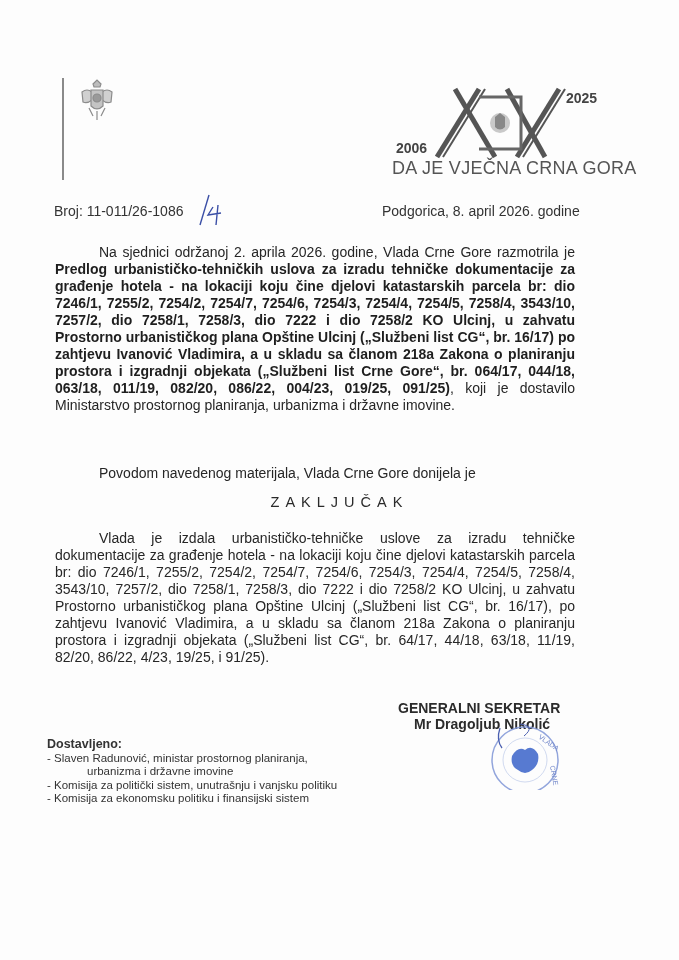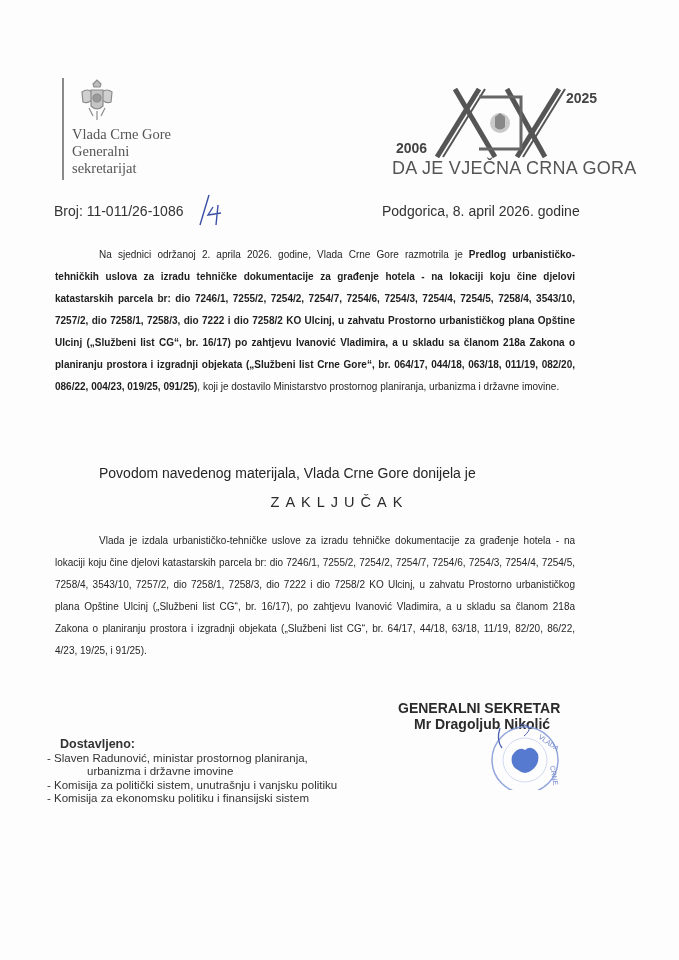--- a/index.html
+++ b/index.html
@@ -18,65 +18,60 @@
   .jubilee .year-left { position: absolute; left: 1px; top: 55px; font-weight: bold; font-size: 14px; color: #444; }
   .jubilee .motto { position: absolute; left: -3px; top: 73px; font-size: 18px; color: #555; letter-spacing: 0.3px; white-space: nowrap; }
   .jubilee svg.xx { position: absolute; left: 38px; top: 2px; }
 
   
   .ref { position: absolute; left: 54px; top: 203px; font-size: 14px; color: #333; }
   .ref-mark { position: absolute; left: 197px; top: 193px; }
   .date { position: absolute; left: 382px; top: 203px; font-size: 14px; color: #333; }
 
   
-  .body-text { position: absolute; left: 55px; width: 520px; font-size: 10px; line-height: 22px;
+  .body-text { position: absolute; left: 55px; width: 520px; font-size: 14px; line-height: 17px;
                text-align: justify; color: #262626; }
   .p1 { top: 244px; }
   .p1 .indent { display: inline-block; width: 44px; }
   .bold { font-weight: bold; color: #1e1e1e; }
   .p2 { position: absolute; left: 99px; top: 465px; font-size: 14px; color: #262626; }
 
   .title { position: absolute; left: 0; width: 679px; top: 494px; text-align: center;
            font-weight: normal; font-size: 14.5px; letter-spacing: 6px; color: #2a2a2a; }
 
   .p3 { top: 530px; }
   .p3 .indent { display: inline-block; width: 44px; }
 
   
   .sig-title { position: absolute; left: 398px; top: 700px; font-weight: bold; font-size: 14px; color: #2b2b2b; }
   .sig-name { position: absolute; left: 414px; top: 716px; font-weight: bold; font-size: 14px; color: #2b2b2b; }
   .stamp { position: absolute; left: 480px; top: 720px; }
 
   
   .dost { position: absolute; left: 47px; top: 738px; font-size: 11.5px; line-height: 13.5px; color: #333; }
-  .dost-head { font-weight: bold; font-size: 12.5px; margin-left: 13px; }
+  .dost-head { font-weight: bold; font-size: 12.5px; }
   .dost-item { white-space: nowrap; }
   .dost-item.cont { padding-left: 8px; margin-left: 32px; }
 </style>
 </head>
 <body>
 
 <div class="page">
 
   <div class="gov-rule"></div>
   <svg class="coat" viewBox="0 0 38 44" width="38" height="44">
     <g fill="none" stroke="#8c8c8c" stroke-width="1.2">
       <path d="M15 6 L19 2 L23 6 L22 9 L16 9 Z" fill="#bdbdbd"></path>
       <path d="M4 14 Q9 10 14 14 L14 22 Q9 26 5 24 Z" fill="#d0d0d0"></path>
       <path d="M34 14 Q29 10 24 14 L24 22 Q29 26 33 24 Z" fill="#d0d0d0"></path>
       <path d="M13 12 L25 12 L25 28 Q19 34 13 28 Z" fill="#c4c4c4"></path>
       <circle cx="19" cy="20" r="4" fill="#9a9a9a"></circle>
       <path d="M11 30 L15 38 M27 30 L23 38 M19 33 L19 42"></path>
     </g>
   </svg>
-  <div class="gov-name">
-    <div>Vlada Crne Gore</div>
-    <div>Generalni</div>
-    <div>sekretarijat</div>
-  </div>
 
   <div class="jubilee">
     <svg class="xx" width="135" height="72" viewBox="0 0 135 72">
       <g stroke="#555" stroke-width="5" fill="none" stroke-linecap="butt">
         <line x1="4" y1="70" x2="46" y2="2"></line>
         <line x1="10" y1="70" x2="52" y2="2" stroke-width="2"></line>
         <line x1="22" y1="2" x2="62" y2="70"></line>
         <line x1="74" y1="2" x2="112" y2="70"></line>
         <line x1="84" y1="70" x2="126" y2="2"></line>
         <line x1="90" y1="70" x2="132" y2="2" stroke-width="2"></line>

